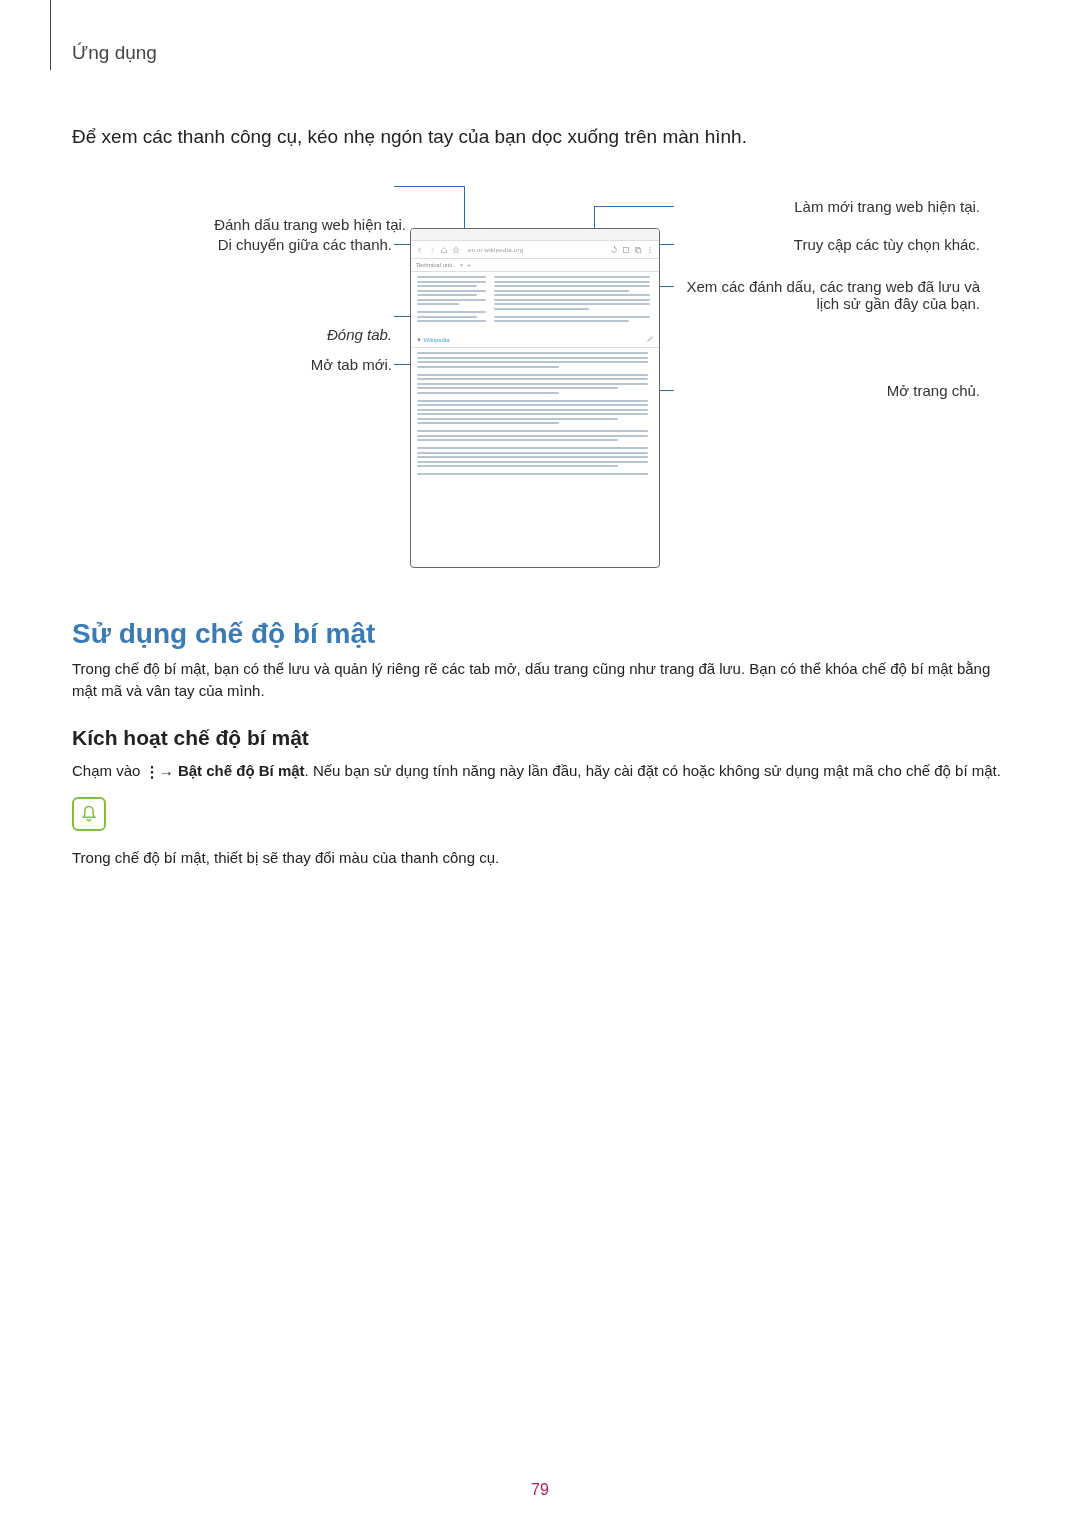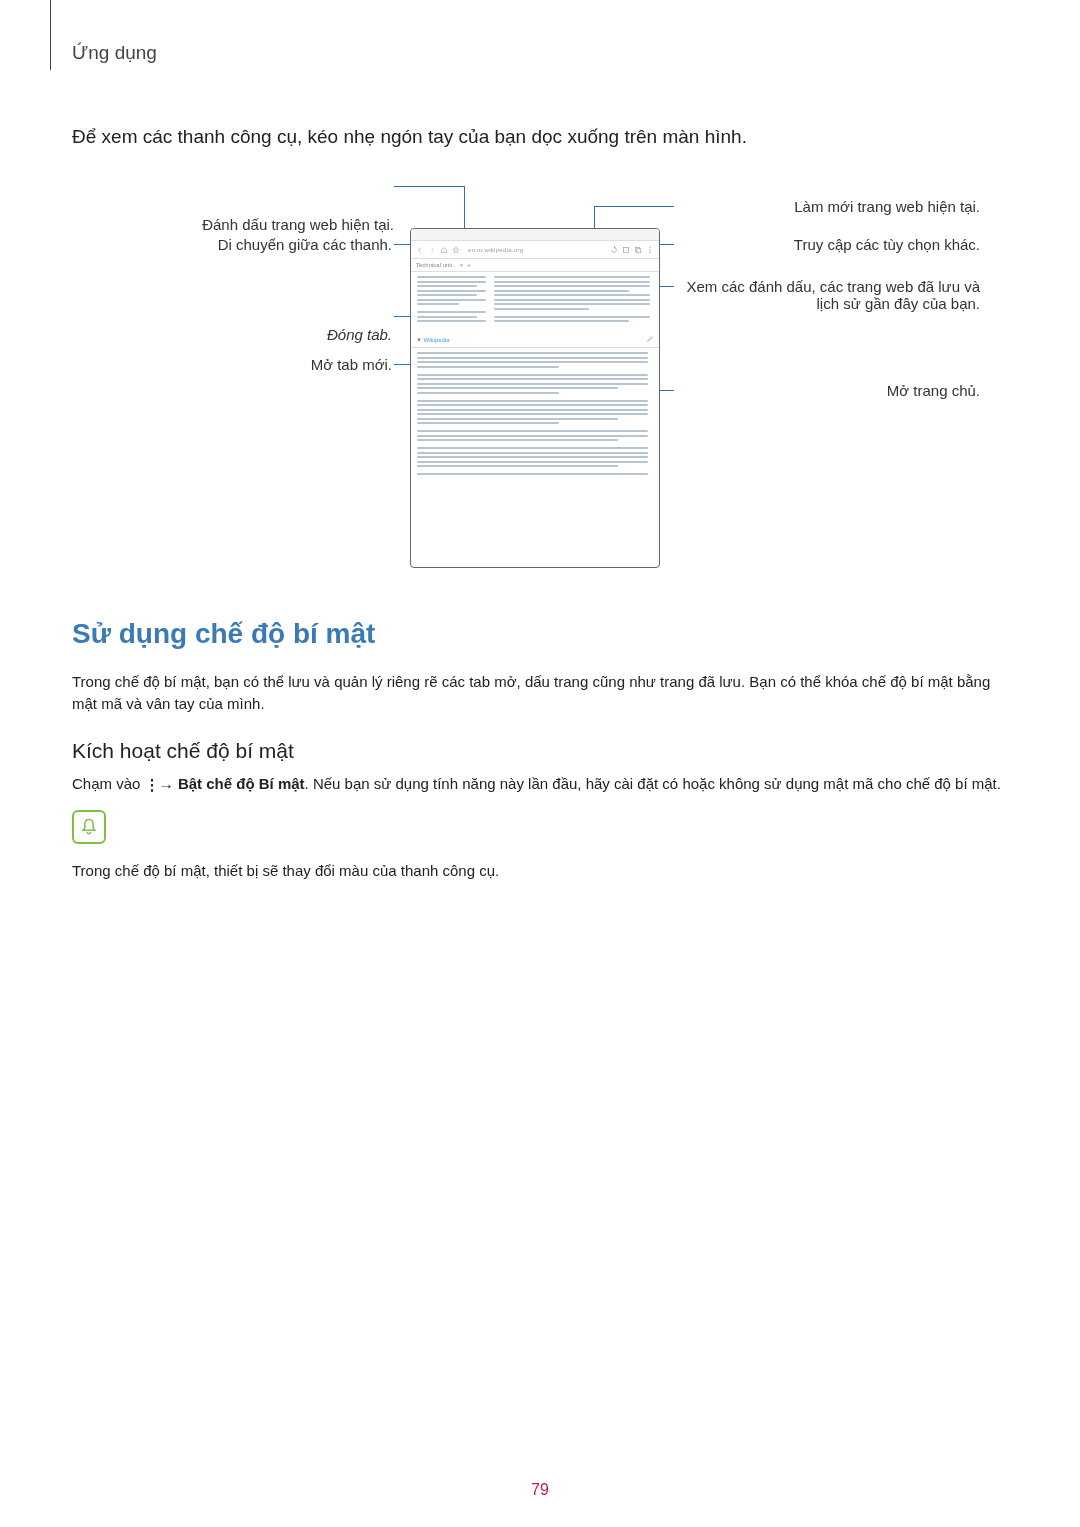--- a/index.html
+++ b/index.html
@@ -115,26 +115,26 @@
     border-radius:6px;
     display:flex; align-items:center; justify-content:center;
     flex-shrink:0;
   }
   .note-icon svg { width:20px; height:20px; }
   h2.section-title {
     color: #3a7ab5;
     font-size: 28px;
     font-weight: 700;
     margin-top: 20px;
-    margin-bottom: 21px;
+    margin-bottom: 8px;
   }
   h3.sub-title {
     color: #222;
     font-size: 21px;
-    font-weight: 400;
+    font-weight: 700;
     margin-top: 24px;
     margin-bottom: 10px;
   }
   p.body {
     font-size: 15px;
     color: #222;
     line-height: 1.45;
     margin-bottom: 8px;
   }
   .more-dots-inline {
@@ -166,21 +166,21 @@
 <body>
 
 <div class="side-rule"></div>
 
 <div class="header-title">Ứng dụng</div>
 
 <p class="intro">Để xem các thanh công cụ, kéo nhẹ ngón tay của bạn dọc xuống trên màn hình.</p>
 
 <div class="diagram">
 
-  <div class="callout left" style="top:0px; left:2px; width:320px;margin-top:38px;">Đánh dấu trang web hiện tại.</div>
+  <div class="callout left" style="top:0px; left:14px; width:320px;margin-top:38px;">Đánh dấu trang web hiện tại.</div>
   <div class="callout left" style="top:58px; left:0; width:320px;">Di chuyển giữa các thanh.</div>
   <div class="callout left" style="top:148px; left:0; width:320px;font-style:italic;">Đóng tab.</div>
   <div class="callout left" style="top:178px; left:0; width:320px;">Mở tab mới.</div>
 
   <div class="callout right" style="top:20px; left:608px; width:300px;">Làm mới trang web hiện tại.</div>
   <div class="callout right" style="top:58px; left:608px; width:300px;">Truy cập các tùy chọn khác.</div>
   <div class="callout right" style="top:100px; left:608px; width:300px;">Xem các đánh dấu, các trang web đã lưu và lịch sử gần đây của bạn.</div>
   <div class="callout right" style="top:204px; left:608px; width:300px;">Mở trang chủ.</div>
 
   <div class="line-h" style="top:8px; left:322px; width:70px;"></div>

